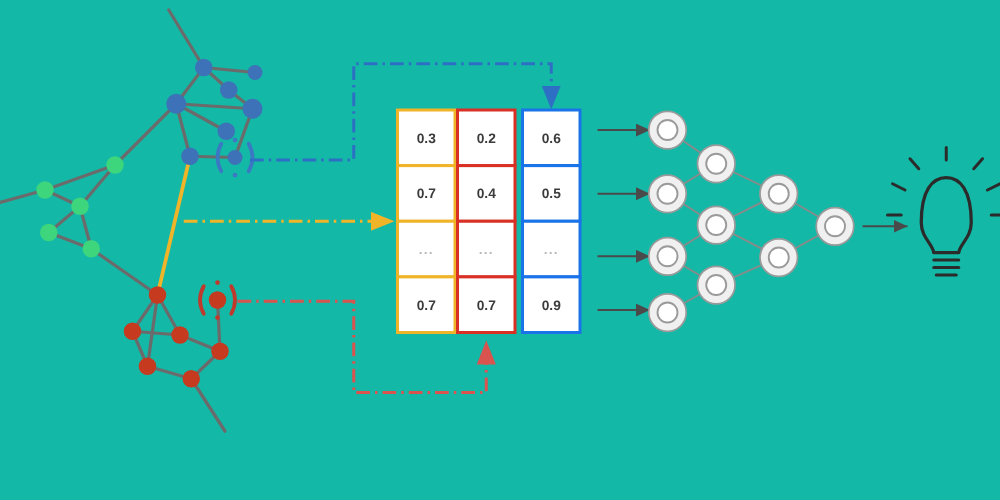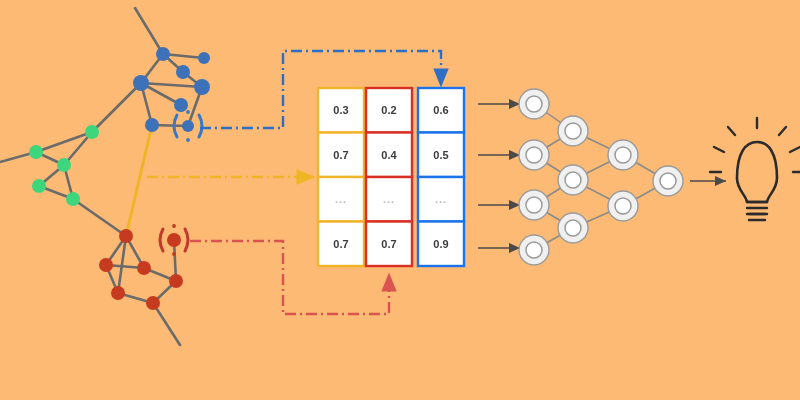--- a/index.html
+++ b/index.html
@@ -1,17 +1,17 @@
 <!DOCTYPE html>
 <html><head>
 <meta charset="utf-8">
 <style>
   html,body{margin:0;padding:0;background:#ffffff;}
   body{width:800px;height:400px;font-family:"Liberation Sans",sans-serif;overflow:hidden;}
-  #stage{position:relative;width:800px;height:400px;background:#fdba74;}
+  #stage{position:relative;width:800px;height:400px;background:#14b8a6;}
   svg.layer{position:absolute;left:0;top:0;width:800px;height:400px;}
   .cellval{font-family:"Liberation Sans",sans-serif;font-size:11px;font-weight:bold;fill:#3b3b3b;}
   .cellval.dots{font-size:11px;fill:#b9b9b9;font-weight:bold;letter-spacing:1px;}
 </style>
 </head>
 <body>
 
 <div id="stage">
 
   <svg class="layer" id="svg-root" viewBox="0 0 800 400">

